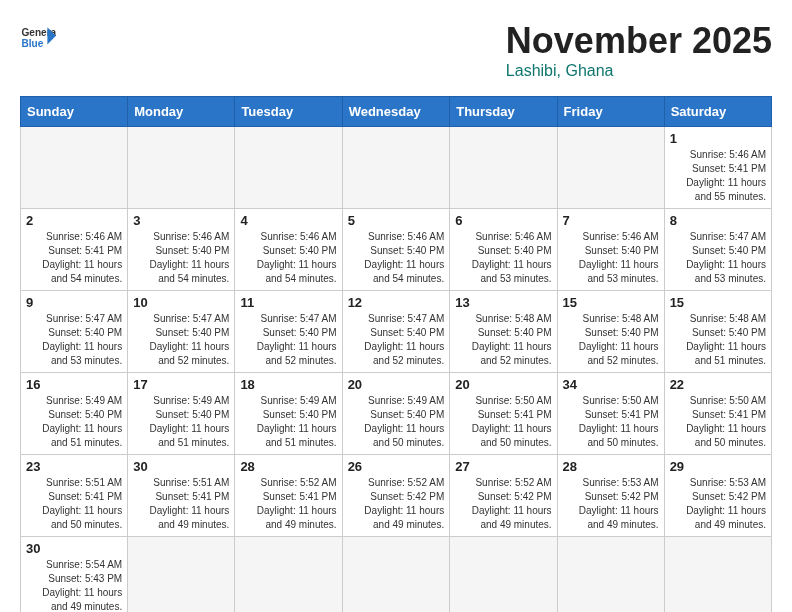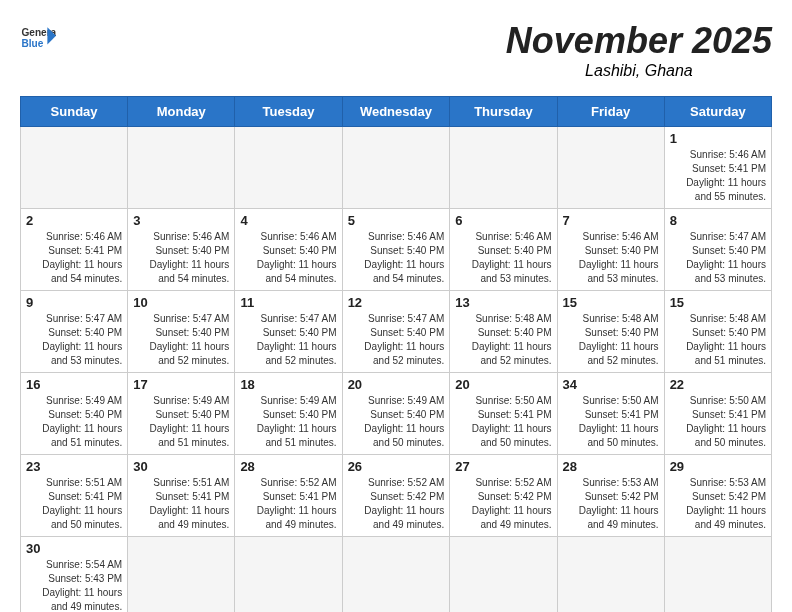--- a/index.html
+++ b/index.html
@@ -19,44 +19,43 @@
     .logo {
       display: flex;
       align-items: center;
       gap: 6px;
     }
     .logo-icon {
       width: 36px;
       height: 36px;
     }
     .title-area {
-      text-align: center;
-      font-style: italic;
+      text-align: left;
     }
     .month-title {
       font-size: 36px;
       font-weight: bold;
       color: #222;
     }
     .location {
       font-size: 16px;
-      color: #000000;
+      color: #0f766e;
     }
     .calendar {
       width: 100%;
       border-collapse: collapse;
       border: 1px solid #ccc;
     }
     .calendar th {
       background-color: #2a75c8;
       color: #fff;
       font-size: 13px;
       font-weight: bold;
       padding: 7px 6px;
-      text-align: center;
+      text-align: left;
       border: 1px solid #2060aa;
     }
     .calendar td {
       border: 1px solid #ccc;
       vertical-align: top;
       padding: 4px 5px;
       width: 108px;
       min-height: 70px;
       font-size: 10px;
       color: #333;

